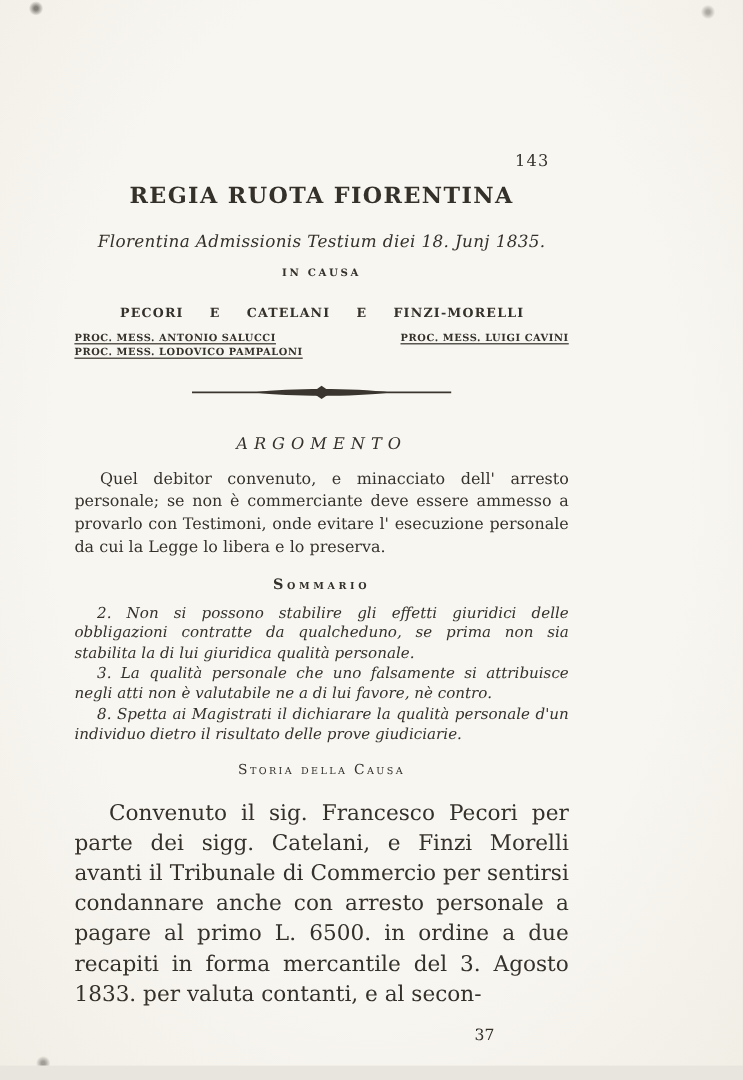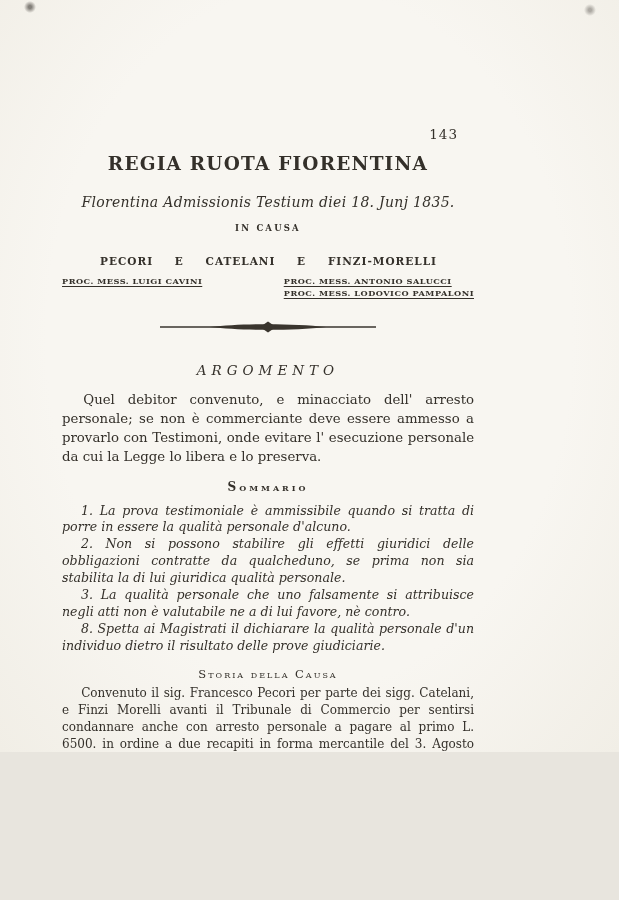--- a/index.html
+++ b/index.html
@@ -3,21 +3,21 @@
 <meta charset="utf-8">
 <style>
   html, body { margin: 0; padding: 0; }
   body {
     width: 619px; height: 900px;
     background: #e8e5de;
     font-family: "DejaVu Serif", serif;
   }
   .page {
     position: relative;
-    width: 619px; height: 752px;
+    width: 619px; height: 888px;
     color: #34302a;
     background:
       radial-gradient(circle at 30px 7px,  rgba(40,35,30,.55) 0 1.5px, rgba(40,35,30,0) 6px),
       radial-gradient(circle at 590px 10px, rgba(40,35,30,.35) 0 1.5px, rgba(40,35,30,0) 6px),
       radial-gradient(circle at 36px 886px, rgba(40,35,30,.40) 0 1.5px, rgba(40,35,30,0) 6px),
       radial-gradient(ellipse at 50% 45%, #f8f6f1 60%, #f1eee6 100%);
     overflow: hidden;
   }
   .content { position: absolute; left: 62px; top: 126px; width: 412px; }
 
@@ -52,21 +52,21 @@
   .sommario-h { text-align: center; margin-top: 13px; font-size: 12px;
                 letter-spacing: 3px; font-variant: small-caps; font-weight: bold; }
 
   .sommario-list { margin-top: 9px; }
   .sommario-list p { margin: 0; font-style: italic; font-size: 12.6px; line-height: 1.34;
                      text-align: justify; text-indent: 1.5em; }
 
   .storia-h { text-align: center; margin-top: 13px; font-size: 11.5px;
               letter-spacing: 2px; font-variant: small-caps; }
 
-  .storia-text { margin: 4px 0 0; font-size: 12px; line-height: 1.4;
+  .storia-text { margin: 17px 0 0; font-size: 18px; line-height: 1.4;
                  text-align: justify; text-indent: 1.6em; }
 
   .sheet-number { text-align: right; padding-right: 62px; font-size: 13px; margin-top: 15px; }
 </style>
 </head>
 <body>
 
 <div class="page">
   <div class="content">
 
@@ -82,42 +82,41 @@
     <div class="parties">
       <span>PECORI</span>
       <span>E</span>
       <span>CATELANI</span>
       <span>E</span>
       <span>FINZI-MORELLI</span>
     </div>
 
     <div class="procs">
       <div class="col">
-        <span>Proc. Mess. Luigi Cavini</span>
+        <span>Proc. Mess. Antonio Salucci</span>
+        <span>Proc. Mess. Lodovico Pampaloni</span>
       </div>
       <div class="col">
-        <span>Proc. Mess. Antonio Salucci</span>
-        <span>Proc. Mess. Lodovico Pampaloni</span>
+        <span>Proc. Mess. Luigi Cavini</span>
       </div>
     </div>
 
     <svg class="divider" width="220" height="14" viewBox="0 0 220 14" aria-hidden="true">
       <line x1="2" y1="7" x2="218" y2="7" stroke="#3a352e" stroke-width="1.3"></line>
       <path d="M52 7 C 85 3.2, 135 3.2, 168 7 C 135 10.8, 85 10.8, 52 7 Z" fill="#3a352e"></path>
       <path d="M110 1.5 L118 7 L110 12.5 L102 7 Z" fill="#3a352e"></path>
     </svg>
 
     <div class="argomento-h">Argomento</div>
 
     <p class="body-text">Quel debitor convenuto, e minacciato dell' arresto personale; se non è commerciante deve essere ammesso a provarlo con Testimoni, onde evitare l' esecuzione personale da cui la Legge lo libera e lo preserva.</p>
 
     <div class="sommario-h">Sommario</div>
 
     <div class="sommario-list">
-      <p>1. La prova testimoniale è ammissibile quando si tratta di porre in essere la qualità personale d'alcuno.</p>
       <p>2. Non si possono stabilire gli effetti giuridici delle obbligazioni contratte da qualcheduno, se prima non sia stabilita la di lui giuridica qualità personale.</p>
       <p>3. La qualità personale che uno falsamente si attribuisce negli atti non è valutabile ne a di lui favore, nè contro.</p>
       <p>8. Spetta ai Magistrati il dichiarare la qualità personale d'un individuo dietro il risultato delle prove giudiciarie.</p>
     </div>
 
     <div class="storia-h">Storia della Causa</div>
 
     <p class="storia-text">Convenuto il sig. Francesco Pecori per parte dei sigg. Catelani, e Finzi Morelli avanti il Tribunale di Commercio per sentirsi condannare anche con arresto personale a pagare al primo L. 6500. in ordine a due recapiti in forma mercantile del 3. Agosto 1833. per valuta contanti, e al secon-</p>
 
     <div class="sheet-number">37</div>

